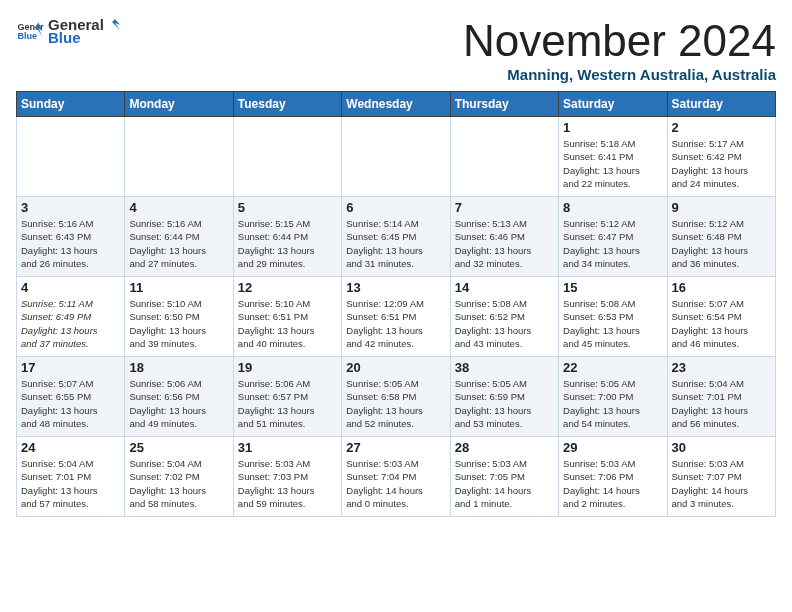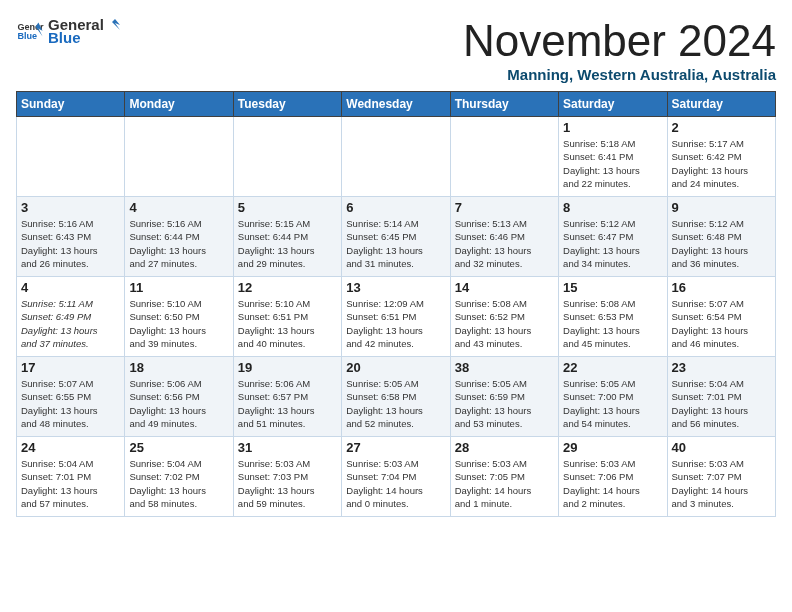--- a/index.html
+++ b/index.html
@@ -326,21 +326,21 @@
 and 1 minute.</div>
         </td>
         <td>
           <span class="day-number">29</span>
           <div class="day-info" style="white-space: pre-line;">Sunrise: 5:03 AM
 Sunset: 7:06 PM
 Daylight: 14 hours
 and 2 minutes.</div>
         </td>
         <td>
-          <span class="day-number">40</span>
+          <span class="day-number">30</span>
           <div class="day-info" style="white-space: pre-line;">Sunrise: 5:03 AM
 Sunset: 7:07 PM
 Daylight: 14 hours
 and 3 minutes.</div>
         </td>
       </tr>
     </tbody>
 </table>
 
 </body></html>

